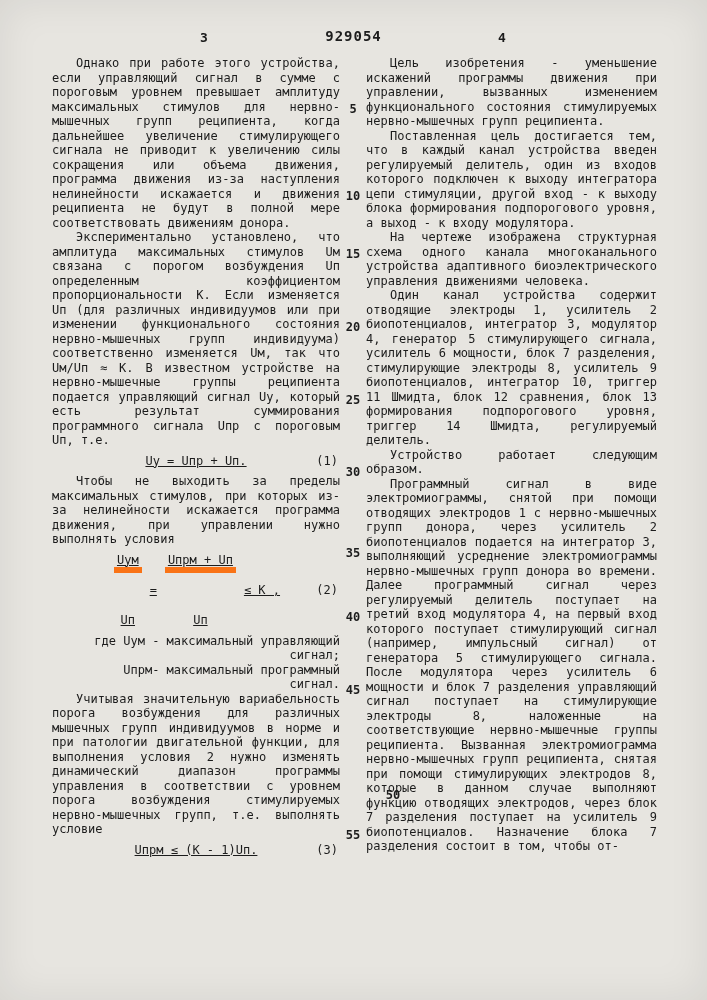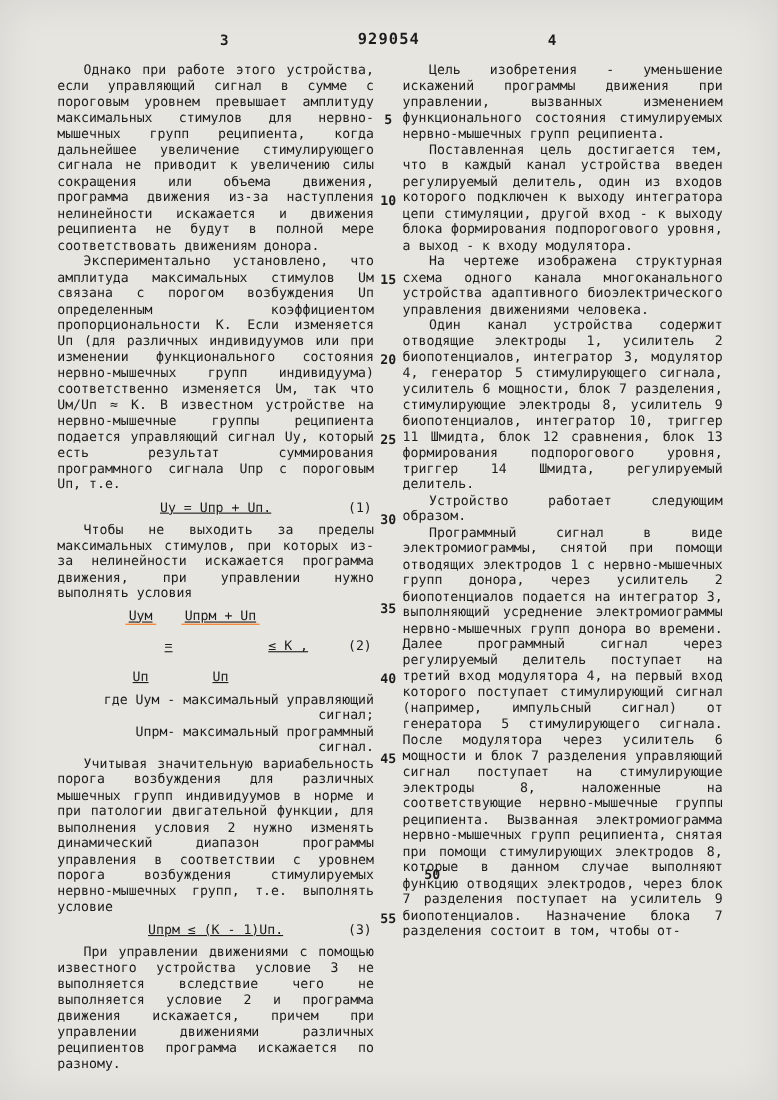--- a/index.html
+++ b/index.html
@@ -30,21 +30,21 @@
     hyphens: auto;
   }
   .col.left  { width: 288px; }
   .col.right { width: 291px; }
   .col p { margin: 0; text-indent: 24px; }
   .col p.where { white-space: pre-wrap; text-align: right; text-indent: 0; }
 
   .gutter { position: relative; width: 26px; flex: none; font-size: 12px; font-weight: bold; }
   .gutter span { position: absolute; left: 50%; transform: translateX(-50%); }
   .gutter span:nth-child(1)  { top: 46px; }
-  .gutter span:nth-child(2)  { top: 119px; }
+  .gutter span:nth-child(2)  { top: 133px; }
   .gutter span:nth-child(3)  { top: 191px; }
   .gutter span:nth-child(4)  { top: 264px; }
   .gutter span:nth-child(5)  { top: 337px; }
   .gutter span:nth-child(6)  { top: 409px; }
   .gutter span:nth-child(7)  { top: 482px; margin-top: 8px; }
   .gutter span:nth-child(8)  { top: 554px; }
   .gutter span:nth-child(9)  { top: 627px; }
   .gutter span:nth-child(10) { top: 732px; margin-left: 40px; }
   .gutter span:nth-child(11) { top: 772px; }
 
@@ -52,21 +52,21 @@
     position: relative;
     display: flex;
     justify-content: center;
     align-items: center;
     margin: 6px 0;
     text-align: center;
     text-decoration: underline;
   }
   .formula .f-num { position: absolute; right: 2px; }
   .frac { display: inline-flex; flex-direction: column; text-align: center; margin: 0 5px; vertical-align: middle; }
-  .frac .num { border-bottom: 1px solid #f97316; padding: 0 3px; }
+  .frac .num { border-bottom: 6px solid #f97316; padding: 0 3px; }
   .frac .den { padding: 0 3px; margin-top: 40px; }
   .f-op { margin: 0 3px; }
 </style>
 </head>
 <body>
 
 <div class="page">
 
   <span class="hdr-left">3</span>
   <span class="hdr-num">929054</span>
@@ -97,21 +97,20 @@
       </div>
       <p class="where">где Uум - максимальный управляющий
          сигнал;
     Uпрм- максимальный программный
          сигнал.</p>
       <p>Учитывая значительную вариабельность порога возбуждения для различных мышечных групп индивидуумов в норме и при патологии двигательной функции, для выполнения условия 2 нужно изменять динамический диапазон программы управления в соответствии с уровнем порога возбуждения стимулируемых нервно-мышечных групп, т.е. выполнять условие</p>
       <div class="formula">
         <span>Uпрм ≤ (К - 1)Uп.</span>
         <span class="f-num">(3)</span>
       </div>
-      <p>При управлении движениями с помощью известного устройства условие 3 не выполняется вследствие чего не выполняется условие 2 и программа движения искажается, причем при управлении движениями различных реципиентов программа искажается по разному.</p>
     </div>
 
     <div class="gutter">
       <span>5</span>
       <span>10</span>
       <span>15</span>
       <span>20</span>
       <span>25</span>
       <span>30</span>
       <span>35</span>

